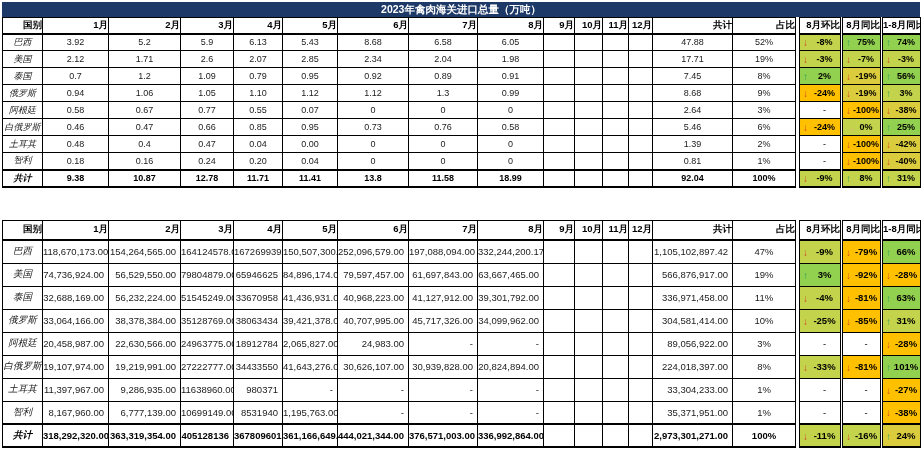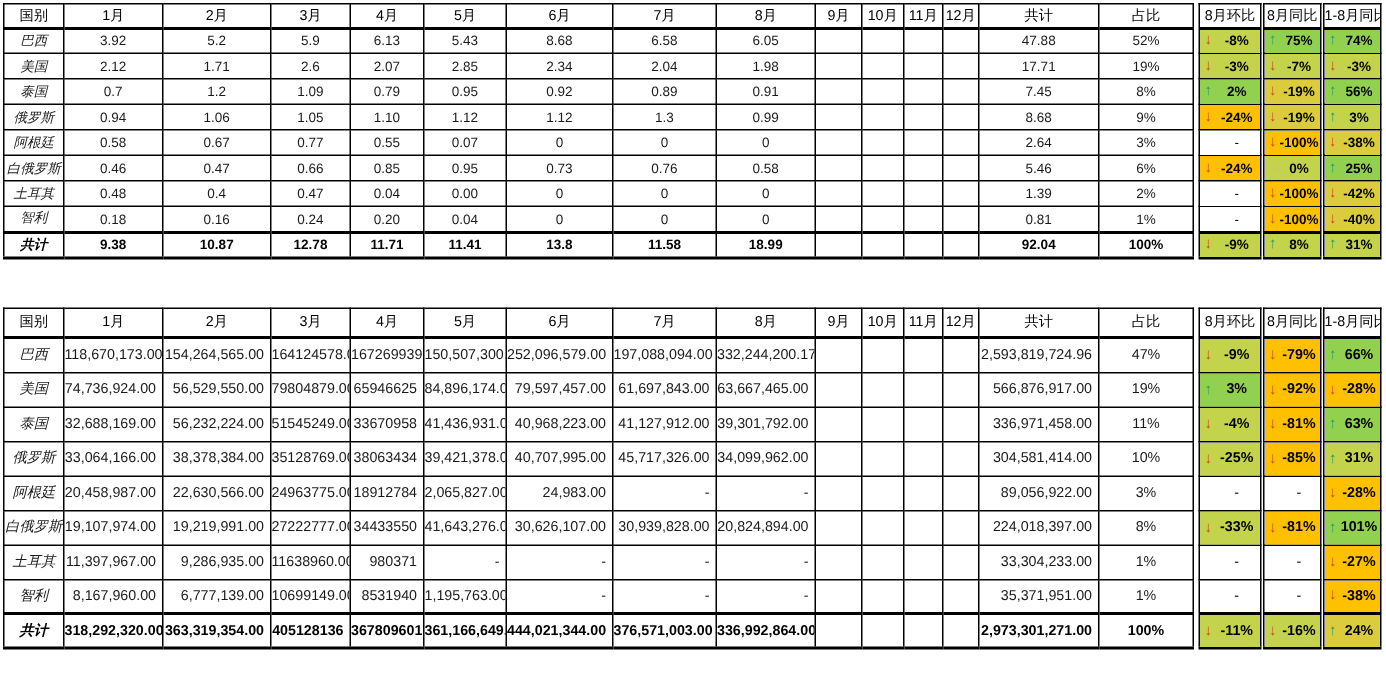--- a/index.html
+++ b/index.html
@@ -2,21 +2,21 @@
 <html><head>
 <meta charset="utf-8">
 <style>
   * { box-sizing: border-box; }
   html,body { margin:0; padding:0; background:#ffffff; }
   body { width:924px; height:463px; font-family:"Liberation Sans","DejaVu Sans",sans-serif; color:#1a1a1a; overflow:hidden; }
   .wrap { padding:2px 0 0 2px; }
   .title-bar { width:918px; height:15px; line-height:15px; background:#1d3968; color:#ffffff; font-weight:bold; font-size:10.5px; text-align:center; }
   table { border-collapse:collapse; table-layout:fixed; width:918px; }
   td, th { border:1px solid #000; overflow:hidden; white-space:nowrap; padding:0; }
-  th { font-weight:normal; text-align:center; font-size:9.5px; color:#000; border-bottom:2px solid #000; background:#fff; }
+  th { font-weight:bold; text-align:right; font-size:9.5px; color:#000; border-bottom:2px solid #000; background:#fff; }
   #table1 th { height:16px; }
   #table2 th { height:20px; }
   #table1 td { height:17px; font-size:9px; text-align:center; }
   #table2 td { height:23px; font-size:9.5px; text-align:right; padding-right:4px; }
   #table2 td.name, #table2 td.share, #table2 td.cmp { text-align:center; padding-right:0; }
   td.name { text-align:center;font-style:italic; }
   tr.total-row td { font-weight:bold; color:#000; border-top:2px solid #000; border-bottom:2px solid #000; }
   .gut { border:none !important; background:#fff; }
   .cmp { position:relative; font-weight:bold; color:#000; }
   .cmp .val { display:inline-block; width:100%; text-align:center; padding-left:9px; }
@@ -29,20 +29,21 @@
   .bg-yellow { background:#dbcc3e; }
   .bg-orange { background:#ffc000; }
   .bg-none { background:#fff; font-weight:normal; }
   .gap { height:32px; }
 </style>
 </head>
 <body>
 
 <div class="wrap">
   <section>
+    <div class="title-bar">2023年禽肉海关进口总量（万吨）</div>
     <table id="table1">
         <colgroup>
           <col style="width: 40px;">
           <col style="width: 66px;">
           <col style="width: 72px;">
           <col style="width: 53px;">
           <col style="width: 49px;">
           <col style="width: 55px;">
           <col style="width: 71px;">
           <col style="width: 69px;">
@@ -355,21 +356,21 @@
             <td>164124578.00</td>
             <td>167269939</td>
             <td>150,507,300.00</td>
             <td>252,096,579.00</td>
             <td>197,088,094.00</td>
             <td>332,244,200.17</td>
             <td></td>
             <td></td>
             <td></td>
             <td></td>
-            <td>2,593,819,724.96</td>
+            <td>1,105,102,897.42</td>
             <td class="share">47%</td>
             <td class="gut"></td>
             <td class="cmp bg-yg"><span class="arr down">↓</span><span class="val">-9%</span></td>
             <td class="gut"></td>
             <td class="cmp bg-orange"><span class="arr down">↓</span><span class="val">-79%</span></td>
             <td class="gut"></td>
             <td class="cmp bg-green"><span class="arr up">↑</span><span class="val">66%</span></td>
           </tr>
           <tr>
             <td class="name">美国</td>

